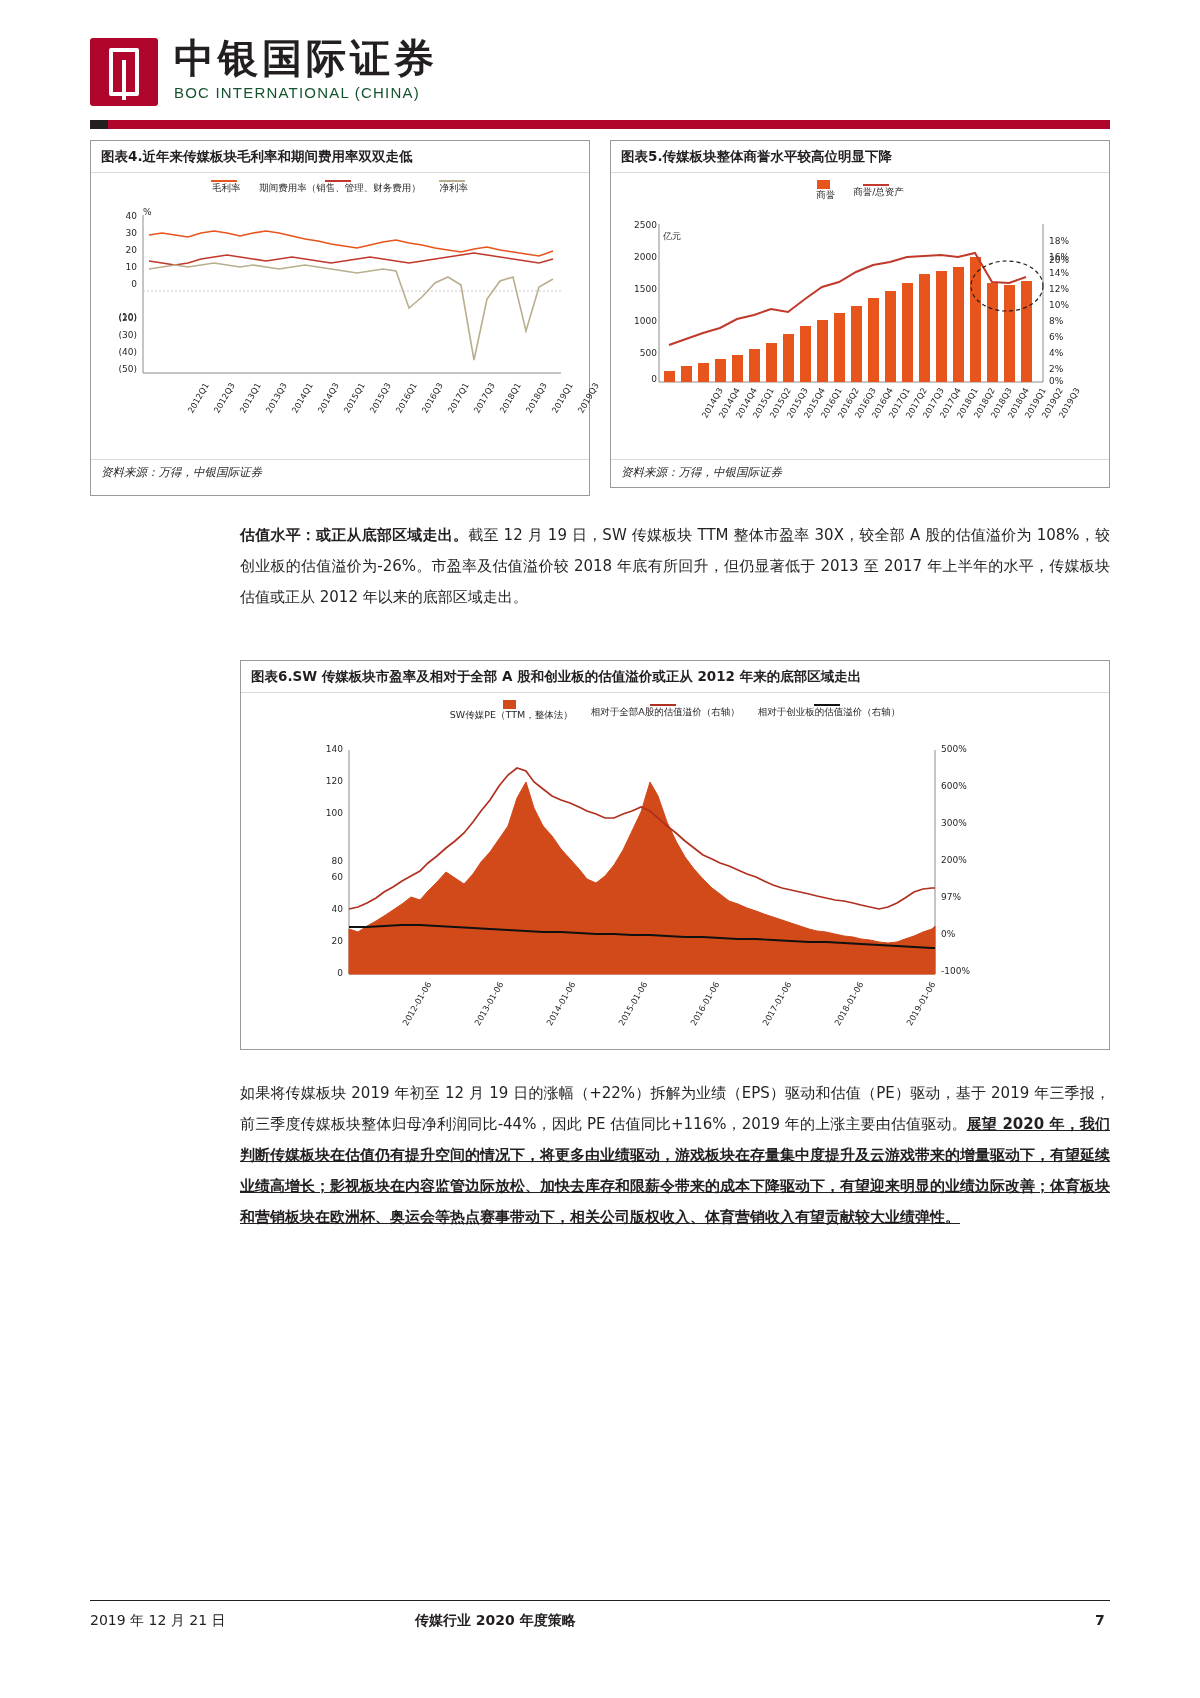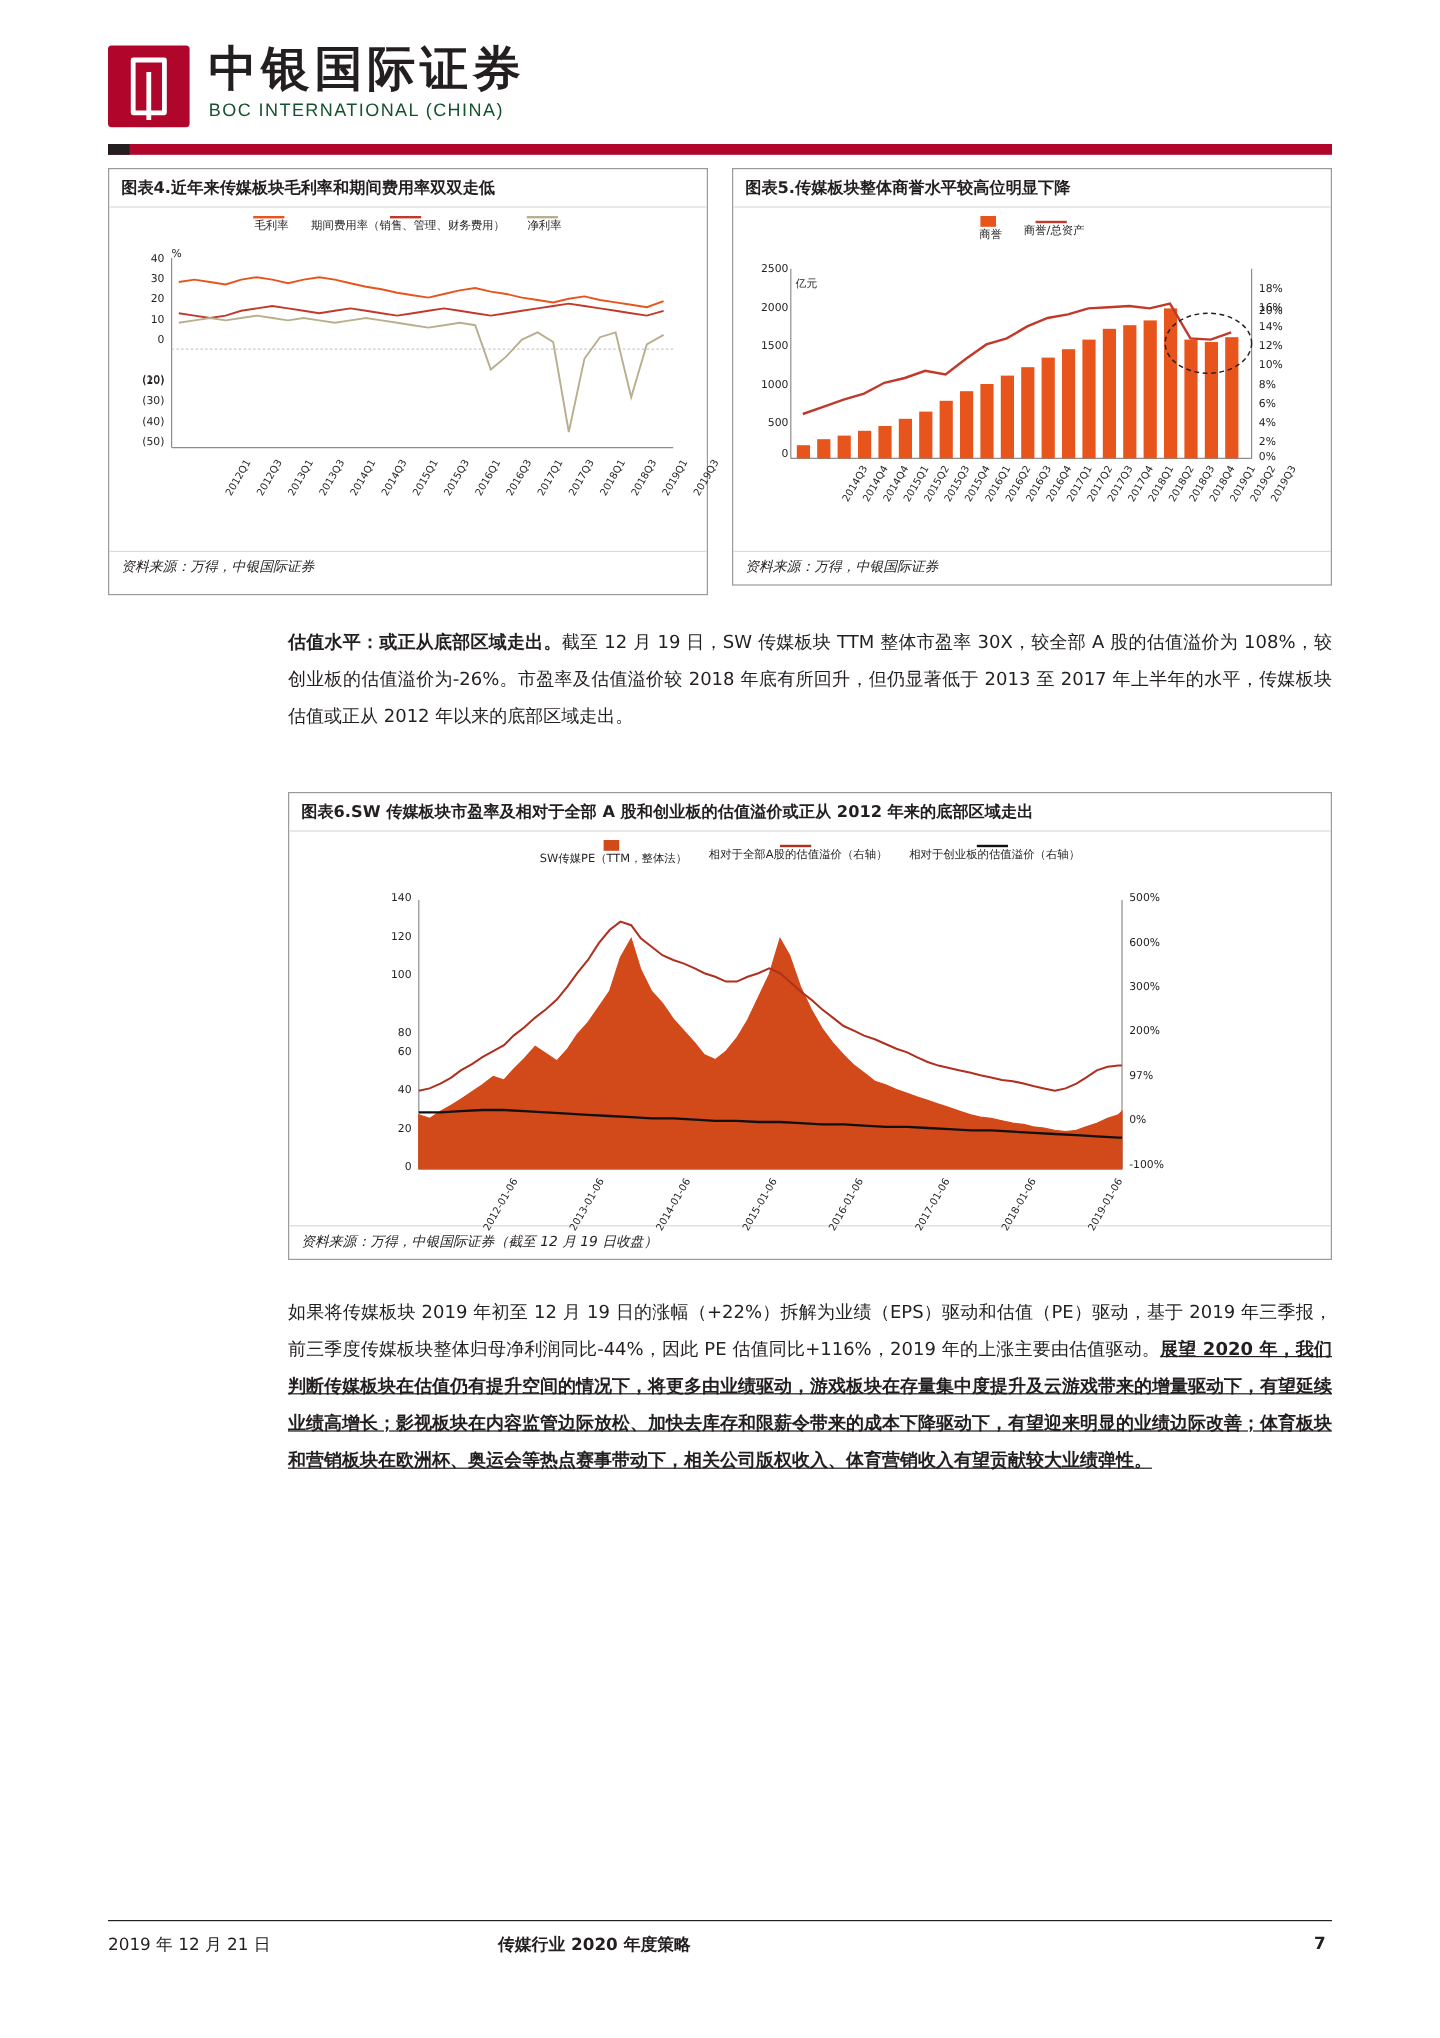--- a/index.html
+++ b/index.html
@@ -312,21 +312,20 @@
         <span class="xlab" style="left:135px;top:258px;">2012-01-06</span>
         <span class="xlab" style="left:207px;top:258px;">2013-01-06</span>
         <span class="xlab" style="left:279px;top:258px;">2014-01-06</span>
         <span class="xlab" style="left:351px;top:258px;">2015-01-06</span>
         <span class="xlab" style="left:423px;top:258px;">2016-01-06</span>
         <span class="xlab" style="left:495px;top:258px;">2017-01-06</span>
         <span class="xlab" style="left:567px;top:258px;">2018-01-06</span>
         <span class="xlab" style="left:639px;top:258px;">2019-01-06</span>
       </div>
     </div>
-    <div class="ex-src">资料来源：万得，中银国际证券（截至 12 月 19 日收盘）</div>
   </div>
 
   <div class="para" style="left:240px;top:1078px;width:870px;">
     <span>如果将传媒板块 2019 年初至 12 月 19 日的涨幅（+22%）拆解为业绩（EPS）驱动和估值（PE）驱动，基于 2019 年三季报，前三季度传媒板块整体归母净利润同比-44%，因此 PE 估值同比+116%，2019 年的上涨主要由估值驱动。</span><span class="u">展望 2020 年，我们判断传媒板块在估值仍有提升空间的情况下，将更多由业绩驱动，游戏板块在存量集中度提升及云游戏带来的增量驱动下，有望延续业绩高增长；影视板块在内容监管边际放松、加快去库存和限薪令带来的成本下降驱动下，有望迎来明显的业绩边际改善；体育板块和营销板块在欧洲杯、奥运会等热点赛事带动下，相关公司版权收入、体育营销收入有望贡献较大业绩弹性。</span>
   </div>
 
   <div class="footer-line"></div>
   <div class="foot" style="left:90px;top:1612px;">2019 年 12 月 21 日</div>
   <div class="foot" style="left:415px;top:1612px;font-weight:bold;">传媒行业 2020 年度策略</div>
   <div class="foot" style="left:1095px;top:1612px;font-weight:bold;">7</div>

